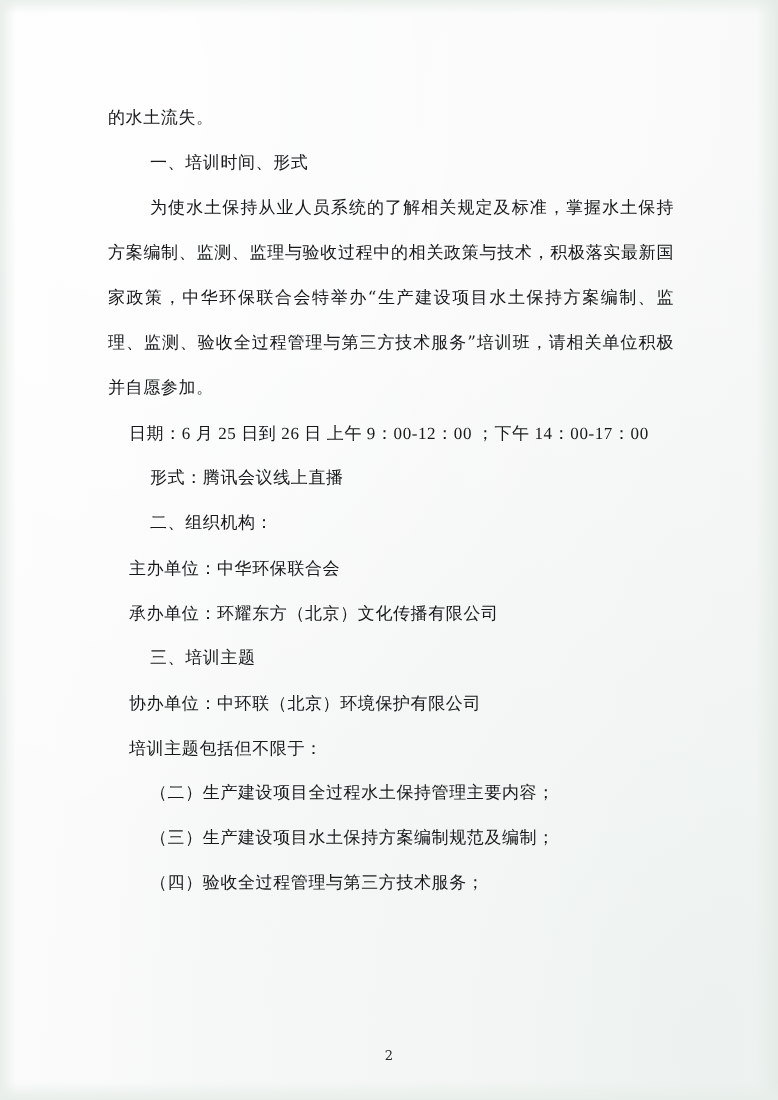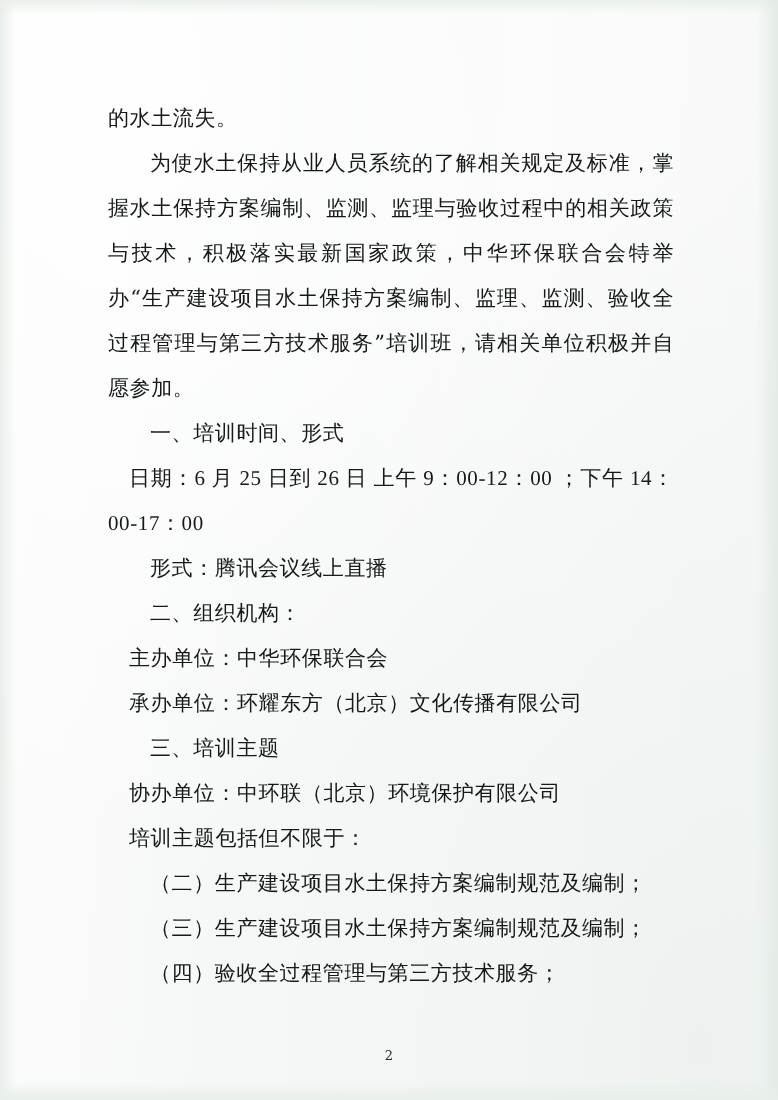--- a/index.html
+++ b/index.html
@@ -62,21 +62,21 @@
 
   .body-text {
     position: absolute;
     left: 108px;
     top: 96px;
     width: 566px;
   }
   .para {
     margin: 0 0 0 0;
     color: #16181a;
-    font-size: 21px;
+    font-size: 17px;
     line-height: 45px;
     letter-spacing: 0.6px;
     text-align: justify;
     text-justify: inter-ideograph;
     font-family: "DejaVu Serif", "Liberation Serif", serif;
     font-weight: 500;
     text-rendering: geometricPrecision;
   }
   .indent2 {
     text-indent: 42px;
@@ -103,29 +103,29 @@
 <body>
 
 <div class="page">
   <div class="edge-top"></div>
   <div class="edge-left"></div>
   <div class="edge-right"></div>
   <div class="edge-bottom"></div>
 
   <div class="body-text">
     <p class="para noindent">的水土流失。</p>
+    <p class="para indent2">一、培训时间、形式</p>
     <p class="para indent2">为使水土保持从业人员系统的了解相关规定及标准，掌握水土保持方案编制、监测、监理与验收过程中的相关政策与技术，积极落实最新国家政策，中华环保联合会特举办“生产建设项目水土保持方案编制、监理、监测、验收全过程管理与第三方技术服务”培训班，请相关单位积极并自愿参加。</p>
-    <p class="para indent2">一、培训时间、形式</p>
     <p class="para indent1">日期：6 月 25 日到 26 日 上午 9：00-12：00 ；下午 14：00-17：00</p>
     <p class="para indent2">形式：腾讯会议线上直播</p>
     <p class="para indent2">二、组织机构：</p>
     <p class="para indent1">主办单位：中华环保联合会</p>
     <p class="para indent1">承办单位：环耀东方（北京）文化传播有限公司</p>
     <p class="para indent2">三、培训主题</p>
     <p class="para indent1">协办单位：中环联（北京）环境保护有限公司</p>
     <p class="para indent1">培训主题包括但不限于：</p>
-    <p class="para indent2">（二）生产建设项目水土保持方案编制规范及编制；</p>
+    <p class="para indent2">（二）生产建设项目全过程水土保持管理主要内容；</p>
     <p class="para indent2">（三）生产建设项目水土保持方案编制规范及编制；</p>
     <p class="para indent2">（四）验收全过程管理与第三方技术服务；</p>
   </div>
 
   <div class="page-number">2</div>
 </div>
 
 </body></html>

